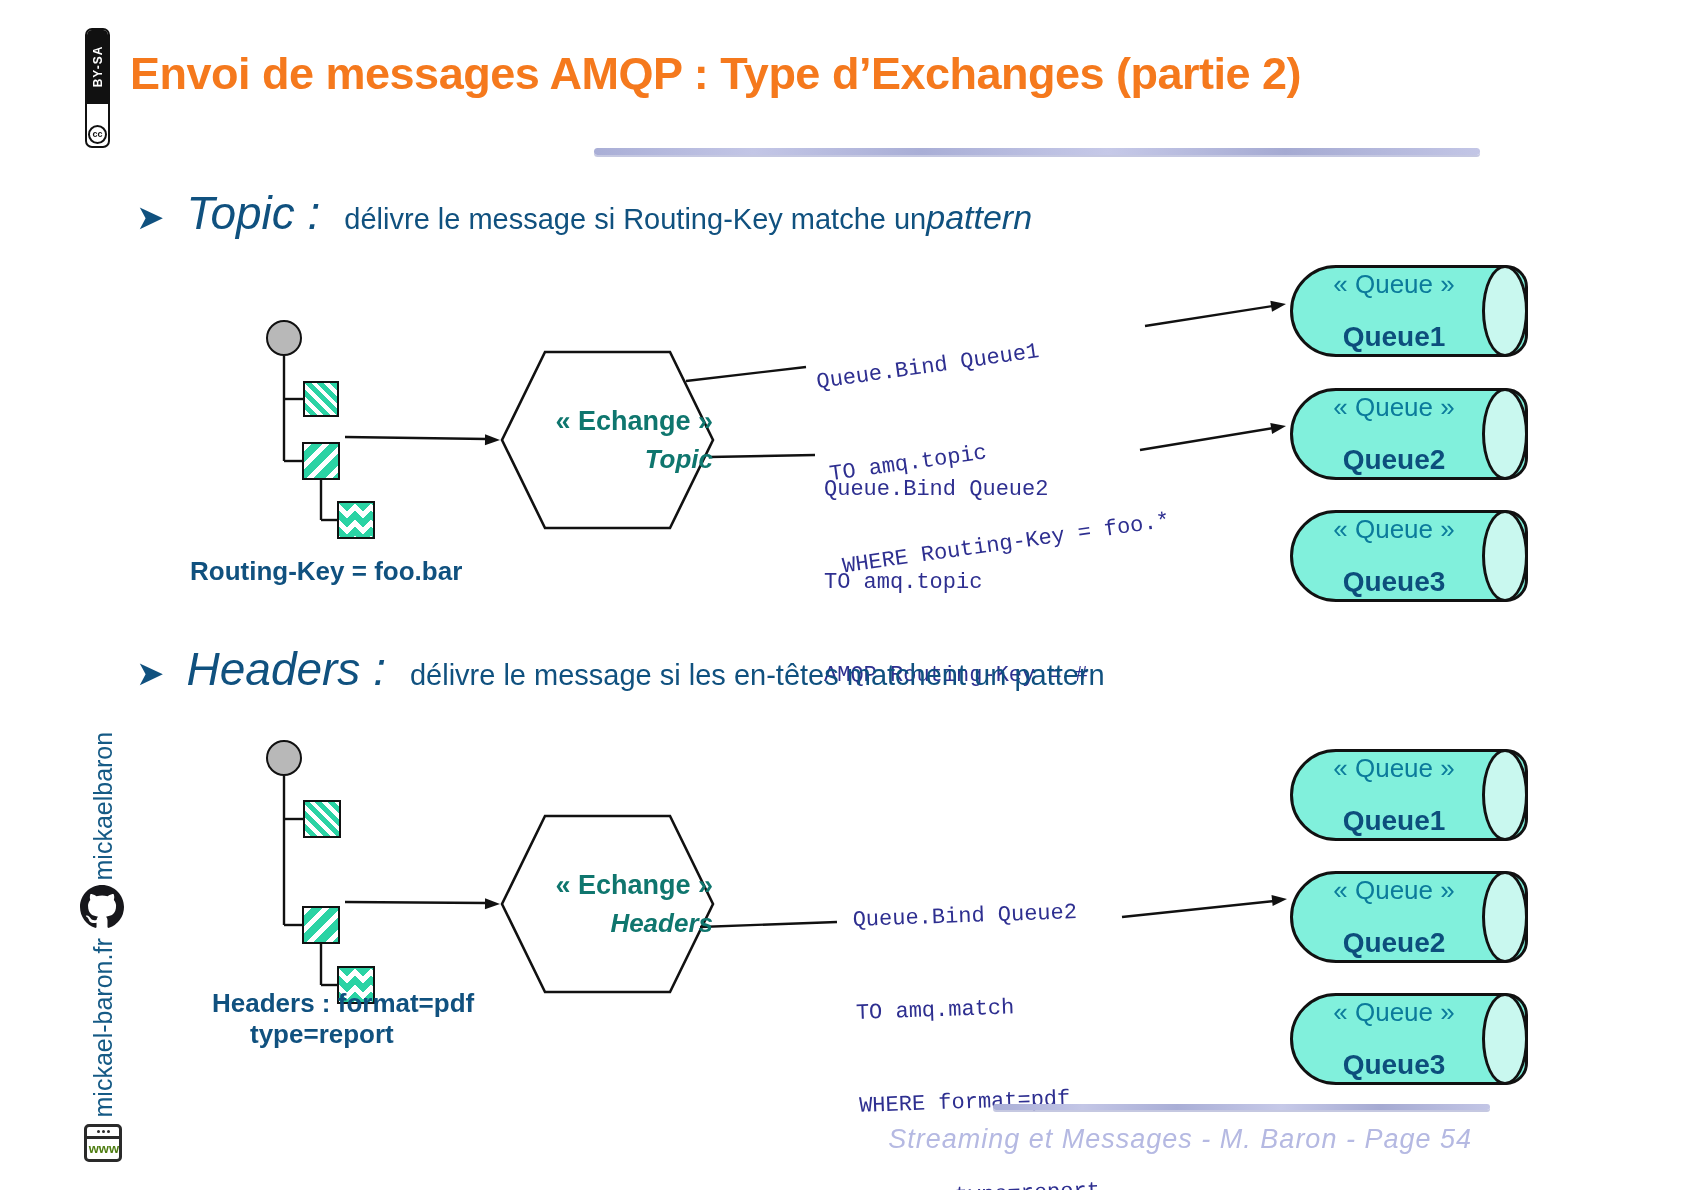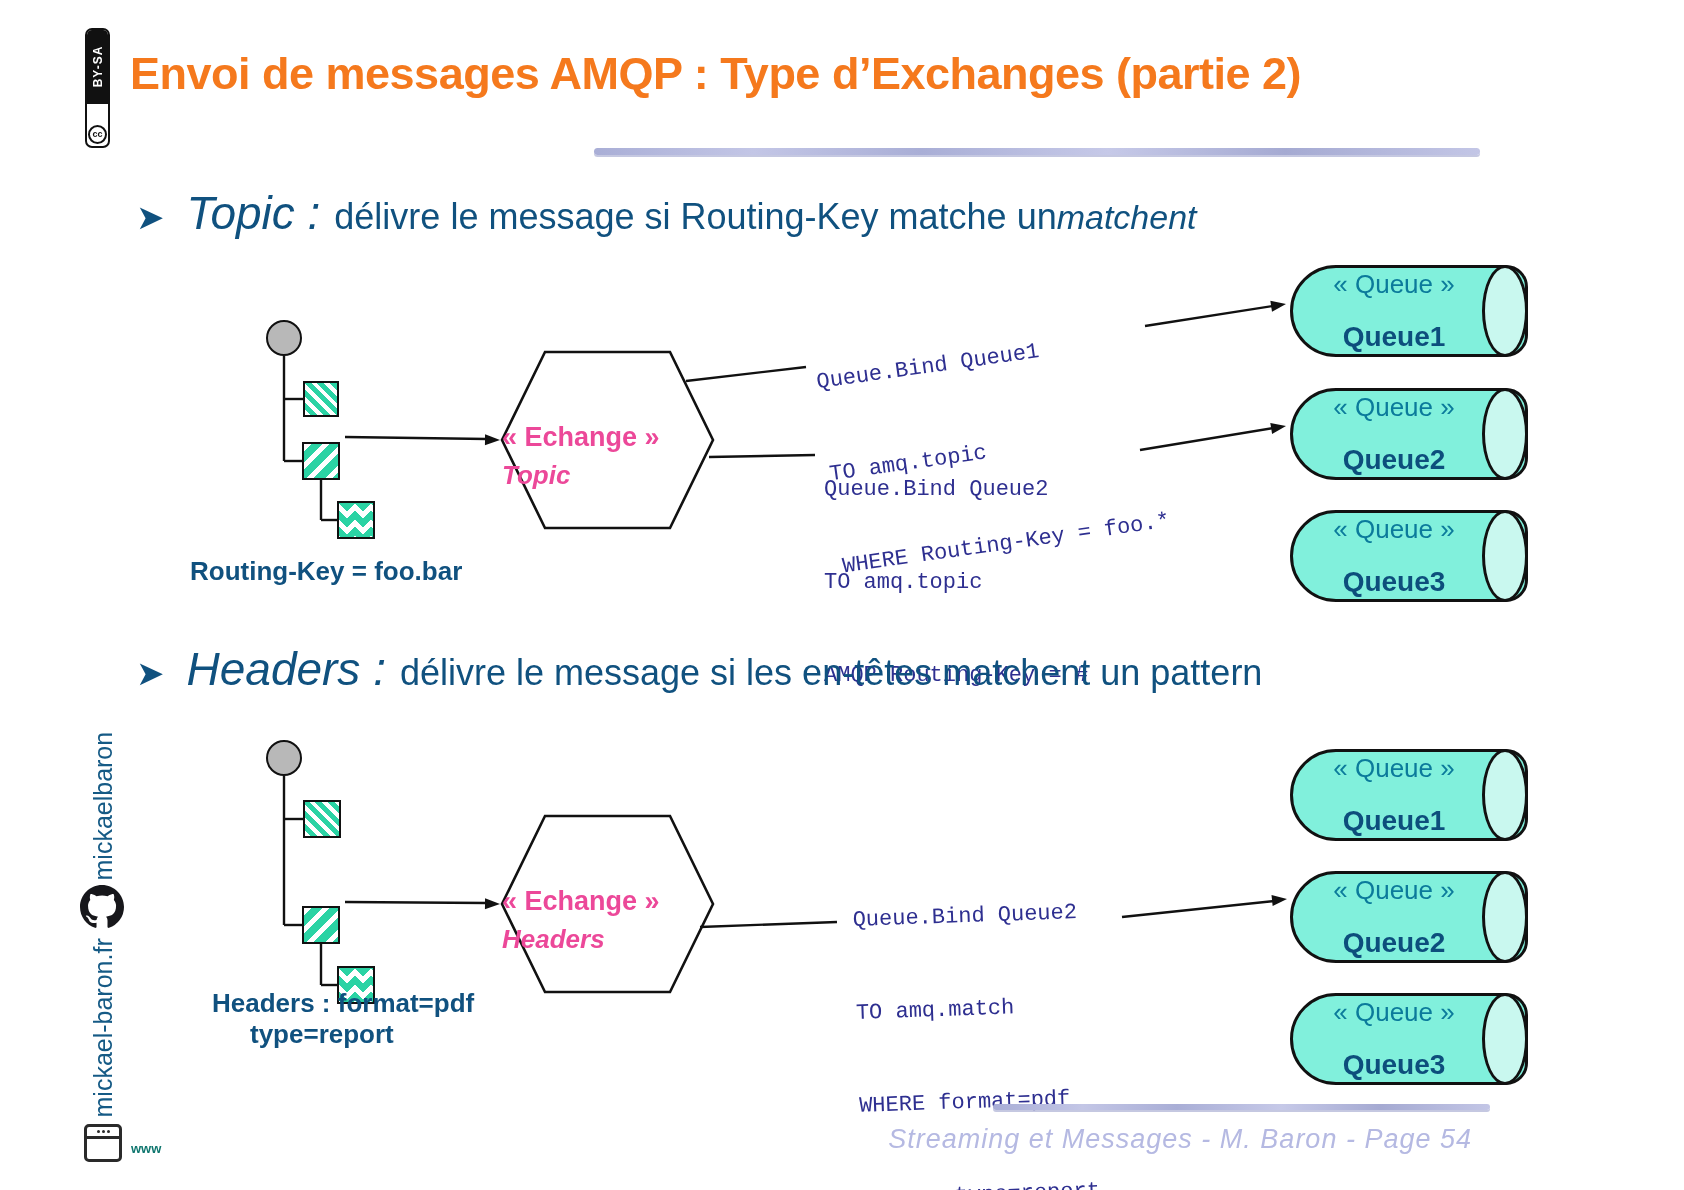--- a/index.html
+++ b/index.html
@@ -18,38 +18,38 @@
                letter-spacing:-0.5px;white-space:nowrap;}
   .deco-line{position:absolute;border-radius:4px;
              background:linear-gradient(90deg,#a9aed6,#c3c6e6 18%,#a9aed6 37%,#c6c9e8 58%,#a5aad2 78%,#c3c6e6);
              box-shadow:0 2px 0 rgba(150,155,200,.55);}
   #line-top{left:594px;top:148px;width:886px;height:7px;}
   #line-bottom{left:993px;top:1104px;width:497px;height:6px;}
   
   .bullet-row{position:absolute;display:flex;align-items:baseline;color:#10517f;white-space:nowrap;}
   .bullet-marker{font-size:34px;margin-right:22px;color:#10517f;}
   .bullet-term{font-size:46px;font-style:italic;}
-  .bullet-text{font-size:36px;margin-left:14px;}
+  .bullet-text{font-size:29px;margin-left:24px;}
   .bullet-em{font-size:34px;font-style:italic;}
   
   .prod-circle{position:absolute;width:36px;height:36px;border-radius:50%;background:#b8b8b8;
                border:2.5px solid #111;box-sizing:border-box;}
   .sq{position:absolute;background:#fff;border:2.5px solid #111;box-sizing:border-box;}
   .pat-stripes-a{background-image:repeating-linear-gradient(45deg,transparent 0 4px,#2bd3a4 4px 9px);}
   .pat-stripes-b{background-image:repeating-linear-gradient(135deg,transparent 0 5px,#2bd3a4 5px 13px);}
   .pat-diamond{background-image:
       linear-gradient(135deg,#2bd3a4 25%,transparent 25.5%),
       linear-gradient(225deg,#2bd3a4 25%,transparent 25.5%),
       linear-gradient(45deg,#2bd3a4 25%,transparent 25.5%),
       linear-gradient(315deg,#2bd3a4 25%,transparent 25.5%);
       background-position:8px 0,8px 0,0 0,0 0;background-size:16px 16px;}
   .prod-label{position:absolute;font-size:26px;font-weight:bold;color:#10517f;white-space:nowrap;}
   .prod-label .indent{padding-left:38px;}
   
-  .hex-label{position:absolute;width:211px;text-align:left;color:#ec4899;margin-top:16px;}
+  .hex-label{position:absolute;width:211px;text-align:right;color:#0f766e;}
   .hex-st{font-size:27px;font-weight:bold;}
   .hex-nm{font-size:26px;font-weight:bold;font-style:italic;margin-top:7px;}
   
   .code{position:absolute;font-family:"Liberation Mono","DejaVu Sans Mono",monospace;font-size:22px;
         line-height:31px;color:#2e2f90;white-space:pre;}
   #code1{left:806px;top:306px;transform:rotate(-8deg);transform-origin:0 0;}
   #code2{left:824px;top:412px;}
   #code3{left:850px;top:843px;transform:rotate(-2deg);transform-origin:0 0;}
   
   .queue{position:absolute;width:238px;height:92px;}
@@ -67,22 +67,22 @@
   #connector-layer polygon.hex{fill:#fff;stroke:#111;stroke-width:2.6;}
   #connector-layer polygon.ah{fill:#111;stroke:none;}
   
   .side-text{position:absolute;transform:rotate(-90deg);color:#155a85;font-size:25px;text-align:center;
              white-space:nowrap;}
   .gh-icon{position:absolute;left:80px;top:885px;width:44px;height:44px;}
   .www-icon{position:absolute;left:84px;top:1124px;width:38px;height:38px;border:3px solid #2a2a2a;
             border-radius:5px;box-sizing:border-box;background:#fff;}
   .www-bar{height:9px;border-bottom:3px solid #2a2a2a;display:flex;align-items:center;justify-content:center;gap:2px;}
   .www-dot{width:3px;height:3px;background:#2a2a2a;border-radius:50%;}
-  .www-label{display:block;text-align:left;font-size:13px;font-weight:bold;color:#0f766e;letter-spacing:0;
-             line-height:20px;font-family:"Liberation Sans",sans-serif;margin-left:44px;}
+  .www-label{display:block;text-align:right;font-size:13px;font-weight:bold;color:#4d7c0f;letter-spacing:0;
+             line-height:20px;font-family:"Liberation Sans",sans-serif;}
   
   .footer-text{position:absolute;right:212px;top:1124px;font-size:27px;font-style:italic;color:#b5b9e2;
                letter-spacing:1px;white-space:nowrap;}
 </style>
 </head>
 <body>
 
 <div id="slide">
 
   <svg id="connector-layer" width="1684" height="1190" viewBox="0 0 1684 1190">
@@ -129,21 +129,21 @@
     </div>
   </div>
 
   <div class="slide-title">Envoi de messages AMQP : Type d’Exchanges (partie 2)</div>
   <div class="deco-line" id="line-top"></div>
 
   <div class="bullet-row" style="left:136px;top:186px;">
     <span class="bullet-marker">➤</span>
     <span class="bullet-term">Topic :</span>
     <span class="bullet-text">délivre le message si Routing-Key matche un </span>
-    <span class="bullet-em">matchent</span>
+    <span class="bullet-em">pattern</span>
   </div>
 
   <div class="prod-circle" style="left:266px;top:320px;"></div>
   <div class="sq pat-stripes-a" style="left:303px;top:381px;width:36px;height:36px;"></div>
   <div class="sq pat-stripes-b" style="left:302px;top:442px;width:38px;height:38px;"></div>
   <div class="sq pat-diamond" style="left:337px;top:501px;width:38px;height:38px;"></div>
   <div class="prod-label" style="left:190px;top:556px;">Routing-Key = foo.bar</div>
 
   <div class="hex-label" style="left:502px;top:406px;">
     <div class="hex-st">« Echange »</div>

